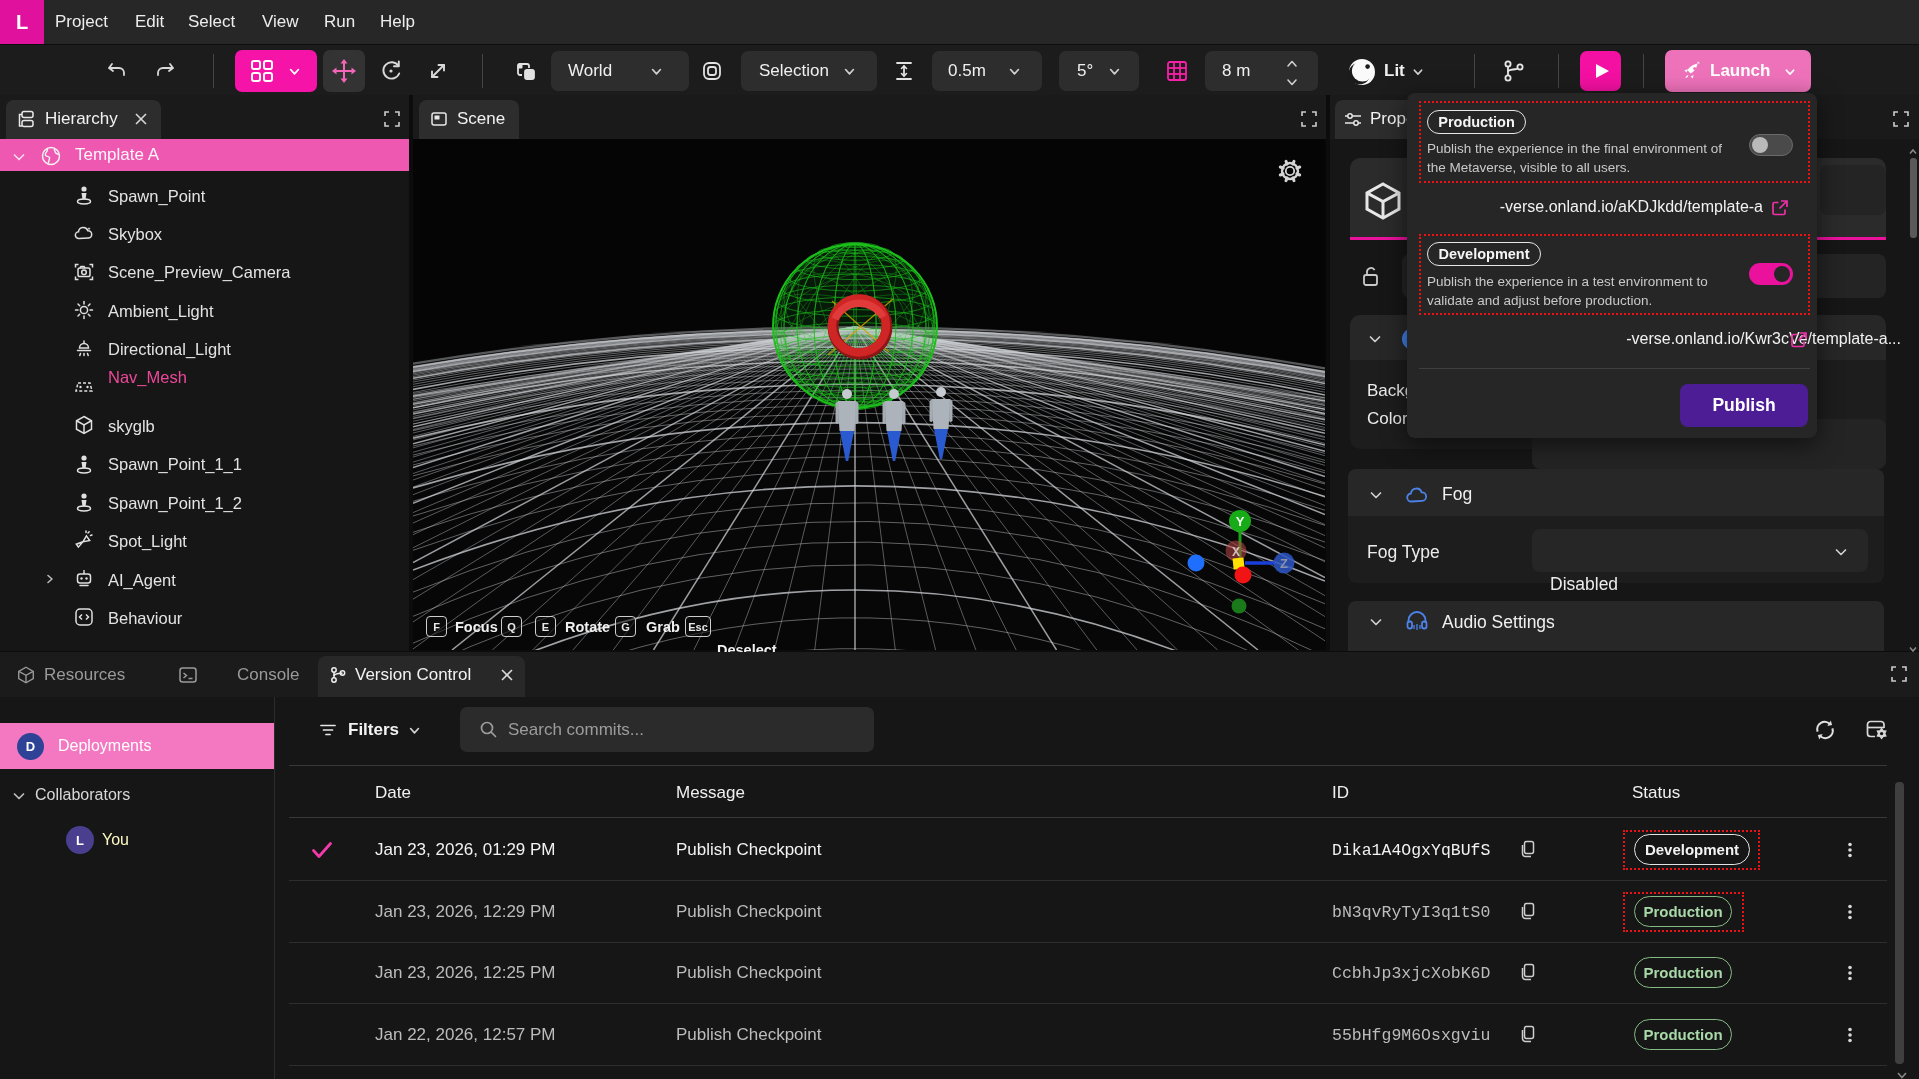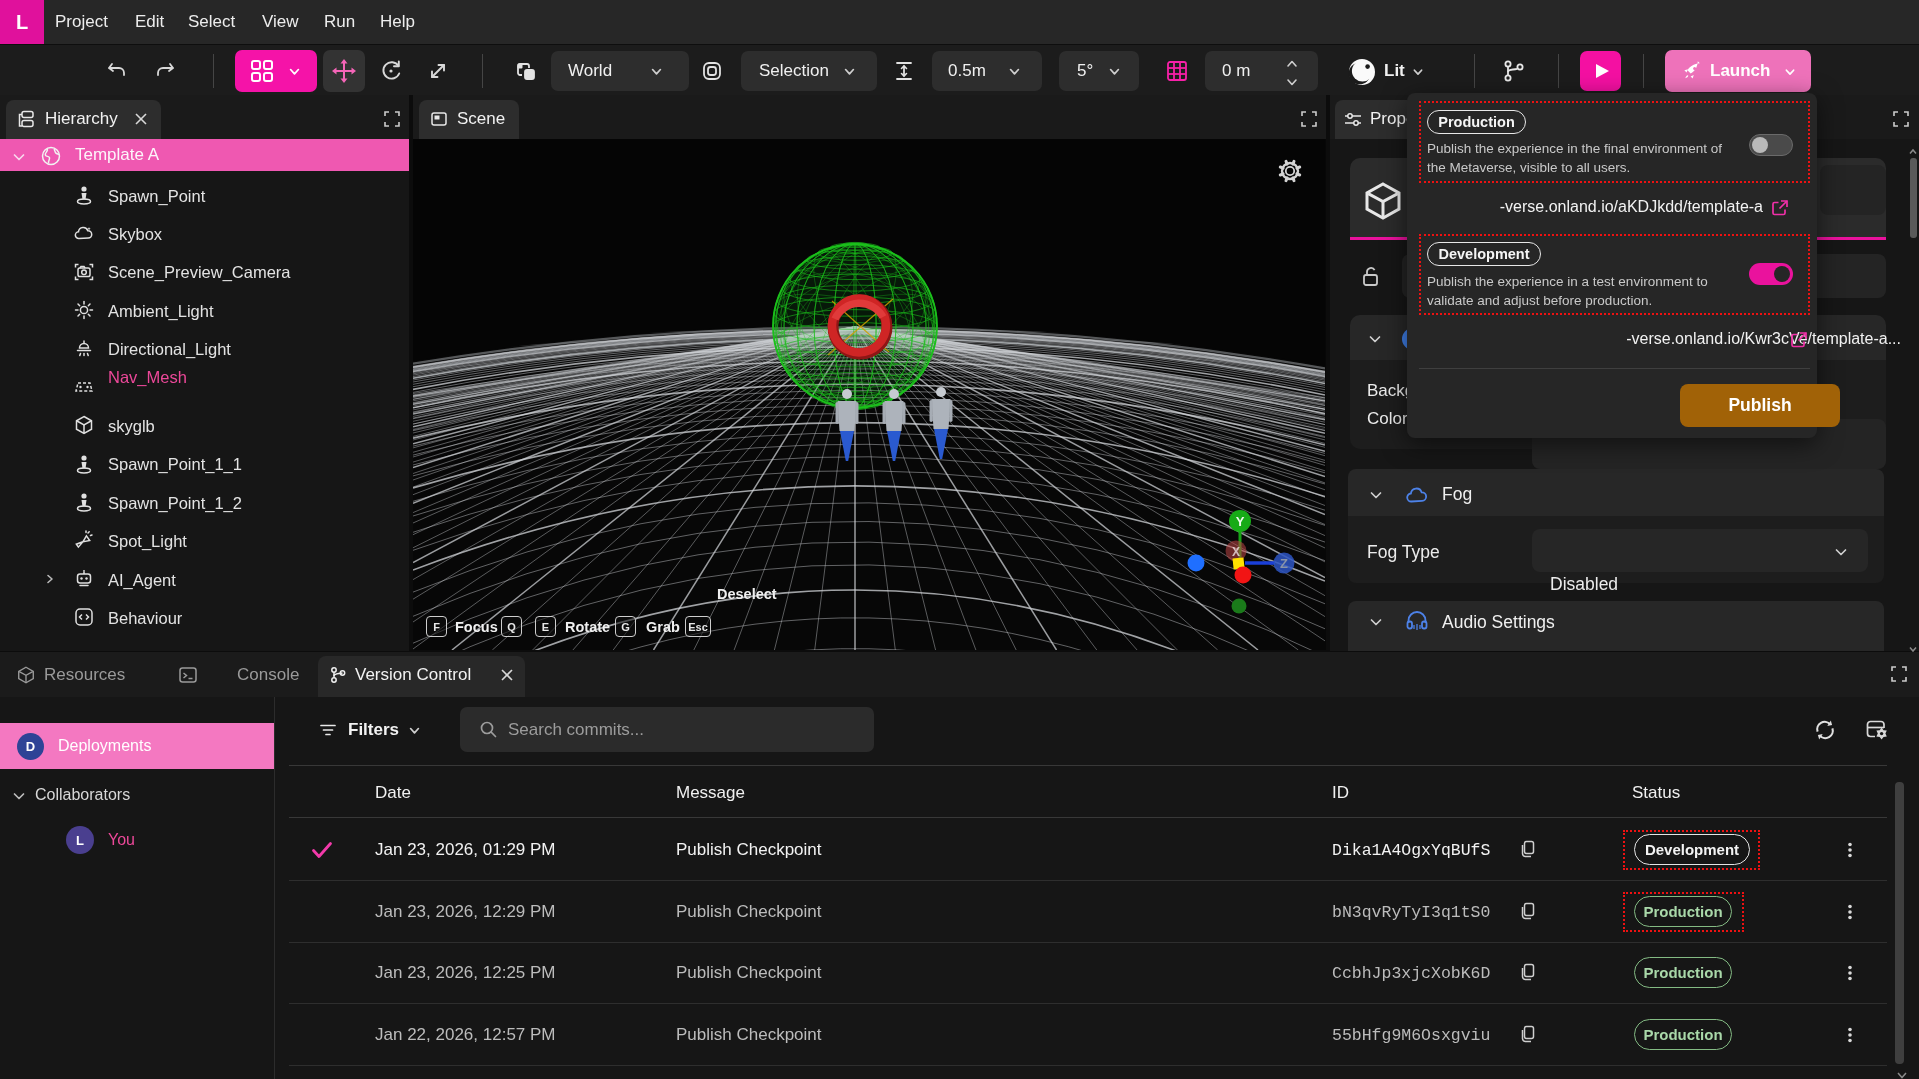--- a/index.html
+++ b/index.html
@@ -129,21 +129,21 @@
       <g stroke="#f820a8" stroke-width="1.8" fill="none">
         <rect x="4" y="4" width="18" height="18" rx="2"></rect>
         <line x1="10" y1="4" x2="10" y2="22"></line>
         <line x1="16" y1="4" x2="16" y2="22"></line>
         <line x1="4" y1="10" x2="22" y2="10"></line>
         <line x1="4" y1="16" x2="22" y2="16"></line>
       </g>
     </svg>
   </div>
 <div style="position:absolute;left:1205px;top:51px;width:113px;height:40px;background:#2d2d2d;border-radius:7px;"></div>
-<div style="position:absolute;left:1222px;top:71px;transform:translateY(-50%);font:400 17px 'Liberation Sans',sans-serif;color:#f0f0f0;white-space:nowrap;">0 m</div>
+<div style="position:absolute;left:1222px;top:71px;transform:translateY(-50%);font:400 17px 'Liberation Sans',sans-serif;color:#f0f0f0;white-space:nowrap;">8 m</div>
 <div style="position:absolute;left:1285px;top:56px;width:14px;height:12px;"><svg width="14" height="12" viewBox="0 0 14 12" style="">
       <path d="M3 8 L7 3.5 L11 8" fill="none" stroke="#cfcfcf" stroke-width="1.6" stroke-linecap="round" stroke-linejoin="round"></path>
     </svg></div>
 <div style="position:absolute;left:1285px;top:74px;width:14px;height:12px;"><svg width="14" height="12" viewBox="0 0 14 12" style="">
       <path d="M3 4 L7 8.5 L11 4" fill="none" stroke="#cfcfcf" stroke-width="1.6" stroke-linecap="round" stroke-linejoin="round"></path>
     </svg></div>
 <div style="position:absolute;left:1348px;top:58px;display:flex">
     <svg width="28" height="28" viewBox="0 0 28 28" style="">
       <circle cx="14" cy="14" r="13" fill="#fafafa"></circle>
       <circle cx="11.5" cy="15.5" r="10.8" fill="#1b1b1b"></circle>
@@ -675,21 +675,21 @@
     </svg>
   </div>
 <div style="position:absolute;left:426px;top:616px;width:21px;height:21px;border:1.5px solid #cdcdcd;border-radius:4px;background:rgba(15,15,15,0.55);display:flex;align-items:center;justify-content:center;font:700 11px 'Liberation Sans',sans-serif;color:#e8e8e8;">F</div>
 <div style="position:absolute;left:455px;top:627px;transform:translateY(-50%);font:600 14.5px 'Liberation Sans',sans-serif;color:#f0f0f0;white-space:nowrap;">Focus</div>
 <div style="position:absolute;left:501px;top:616px;width:21px;height:21px;border:1.5px solid #cdcdcd;border-radius:4px;background:rgba(15,15,15,0.55);display:flex;align-items:center;justify-content:center;font:700 11px 'Liberation Sans',sans-serif;color:#e8e8e8;">Q</div>
 <div style="position:absolute;left:535px;top:616px;width:21px;height:21px;border:1.5px solid #cdcdcd;border-radius:4px;background:rgba(15,15,15,0.55);display:flex;align-items:center;justify-content:center;font:700 11px 'Liberation Sans',sans-serif;color:#e8e8e8;">E</div>
 <div style="position:absolute;left:565px;top:627px;transform:translateY(-50%);font:600 14.5px 'Liberation Sans',sans-serif;color:#f0f0f0;white-space:nowrap;">Rotate</div>
 <div style="position:absolute;left:615px;top:616px;width:21px;height:21px;border:1.5px solid #cdcdcd;border-radius:4px;background:rgba(15,15,15,0.55);display:flex;align-items:center;justify-content:center;font:700 11px 'Liberation Sans',sans-serif;color:#e8e8e8;">G</div>
 <div style="position:absolute;left:646px;top:627px;transform:translateY(-50%);font:600 14.5px 'Liberation Sans',sans-serif;color:#f0f0f0;white-space:nowrap;">Grab</div>
 <div style="position:absolute;left:685px;top:616px;width:26px;height:21px;border:1.5px solid #cdcdcd;border-radius:4px;background:rgba(15,15,15,0.55);display:flex;align-items:center;justify-content:center;font:700 11px 'Liberation Sans',sans-serif;color:#e8e8e8;">Esc</div>
-<div style="position:absolute;left:717px;top:594px;transform:translateY(-50%);font:600 14.5px 'Liberation Sans',sans-serif;color:#f0f0f0;white-space:nowrap;">Deselect</div>
+<div style="position:absolute;left:717px;top:650px;transform:translateY(-50%);font:600 14.5px 'Liberation Sans',sans-serif;color:#f0f0f0;white-space:nowrap;">Deselect</div>
 <div style="position:absolute;left:1330px;top:95px;width:589px;height:44px;background:#1a1a1a;"></div>
 <div style="position:absolute;left:1335px;top:100px;width:135px;height:39px;background:#2d2d2d;border-radius:8px 8px 0 0;"></div>
 <div style="position:absolute;left:1343px;top:110px;display:flex">
     <svg width="20" height="20" viewBox="0 0 20 20" style="">
       <g stroke="#e8e8e8" stroke-width="1.5" fill="none">
         <line x1="2" y1="6" x2="18" y2="6"></line>
         <line x1="2" y1="13" x2="18" y2="13"></line>
         <circle cx="7" cy="6" r="2.2" fill="#1d1d1d"></circle>
         <circle cx="13" cy="13" r="2.2" fill="#1d1d1d"></circle>
       </g>
@@ -812,21 +812,21 @@
 <div style="position:absolute;left:1789px;top:330px;display:flex">
     <svg width="20" height="20" viewBox="0 0 20 20" style="">
       <g stroke="#f030a8" stroke-width="1.7" fill="none">
         <path d="M8.5 4.5 H4.5 a1.5 1.5 0 0 0 -1.5 1.5 v9 a1.5 1.5 0 0 0 1.5 1.5 h9 a1.5 1.5 0 0 0 1.5 -1.5 V11.5"></path>
         <path d="M11 3 h6 v6"></path>
         <path d="M17 3 L9.5 10.5"></path>
       </g>
     </svg>
   </div>
 <div style="position:absolute;left:1419px;top:368px;width:391px;height:1px;background:#3f3f3f;"></div>
-<div style="position:absolute;left:1680px;top:384px;width:160px;height:43px;background:#a16207;border-radius:8px;display:flex;align-items:center;justify-content:center;font:700 17.5px 'Liberation Sans',sans-serif;color:#fff;">Publish</div>
+<div style="position:absolute;left:1680px;top:384px;width:128px;height:43px;background:#4c1d95;border-radius:8px;display:flex;align-items:center;justify-content:center;font:700 17.5px 'Liberation Sans',sans-serif;color:#fff;">Publish</div>
 <div style="position:absolute;left:0px;top:652px;width:1919px;height:427px;background:#161616;"></div>
 <div style="position:absolute;left:0px;top:652px;width:1919px;height:45px;background:#1b1b1b;"></div>
 <div style="position:absolute;left:16px;top:665px;display:flex">
     <svg width="20" height="20" viewBox="0 0 20 20" style="">
       <g stroke="#9a9a9a" stroke-width="1.5" fill="none" transform="scale(0.9090909090909091)">
         <path d="M11 2.5 L19 7 V15 L11 19.5 L3 15 V7 Z"></path>
         <path d="M3.6 7.3 L11 11.3 L18.4 7.3"></path>
         <path d="M11 11.3 V19"></path>
       </g>
     </svg>
@@ -877,21 +877,21 @@
 <div style="position:absolute;left:0px;top:723px;width:274px;height:46px;background:#f478c1;"></div>
 <div style="position:absolute;left:17px;top:733px;width:27px;height:27px;background:#2e4396;border-radius:50%;display:flex;align-items:center;justify-content:center;font:700 13px 'Liberation Sans',sans-serif;color:#fff;">D</div>
 <div style="position:absolute;left:58px;top:746px;transform:translateY(-50%);font:400 16px 'Liberation Sans',sans-serif;color:#ffffff;white-space:nowrap;">Deployments</div>
 <div style="position:absolute;left:11px;top:788px;display:flex">
     <svg width="16" height="16" viewBox="0 0 16 16" style="">
       <path d="M3.5 6 L8 10.5 L12.5 6" fill="none" stroke="#bbbbbb" stroke-width="1.7" stroke-linecap="round" stroke-linejoin="round"></path>
     </svg>
   </div>
 <div style="position:absolute;left:35px;top:795px;transform:translateY(-50%);font:400 16px 'Liberation Sans',sans-serif;color:#d8d8d8;white-space:nowrap;">Collaborators</div>
 <div style="position:absolute;left:66px;top:826px;width:28px;height:28px;background:#4a3f8f;border-radius:50%;display:flex;align-items:center;justify-content:center;font:700 13px 'Liberation Sans',sans-serif;color:#fff;">L</div>
-<div style="position:absolute;left:108px;top:840px;transform:translateY(-50%);font:400 16px 'Liberation Sans',sans-serif;color:#ec4899;white-space:nowrap;">You</div>
+<div style="position:absolute;left:102px;top:840px;transform:translateY(-50%);font:400 16px 'Liberation Sans',sans-serif;color:#fef9c3;white-space:nowrap;">You</div>
 <div style="position:absolute;left:318px;top:720px;display:flex">
     <svg width="20" height="20" viewBox="0 0 20 20" style="">
       <g stroke="#e8e8e8" stroke-width="1.7" stroke-linecap="round">
         <line x1="3" y1="5.5" x2="17" y2="5.5"></line>
         <line x1="5.5" y1="10" x2="14.5" y2="10"></line>
         <line x1="8" y1="14.5" x2="12" y2="14.5"></line>
       </g>
     </svg>
   </div>
 <div style="position:absolute;left:348px;top:730px;transform:translateY(-50%);font:700 17px 'Liberation Sans',sans-serif;color:#f2f2f2;white-space:nowrap;">Filters</div>

